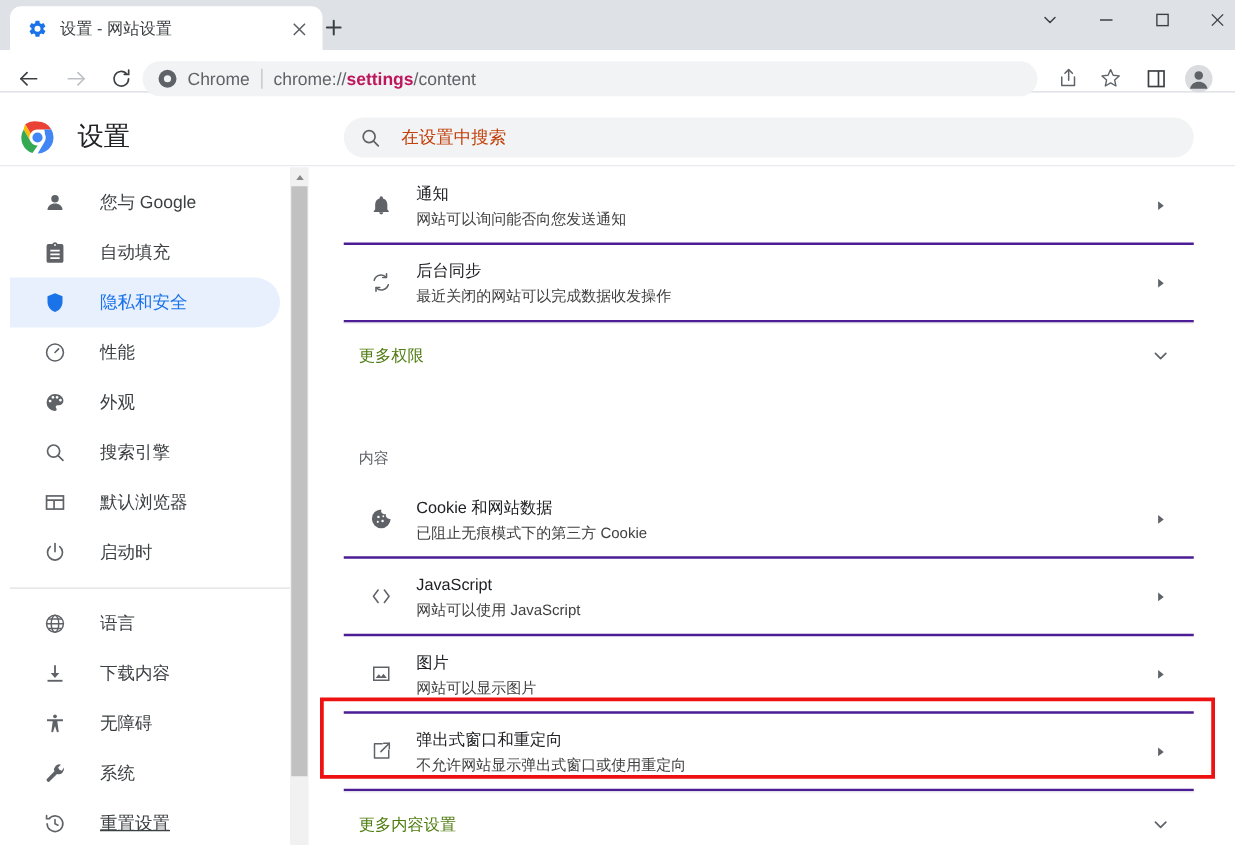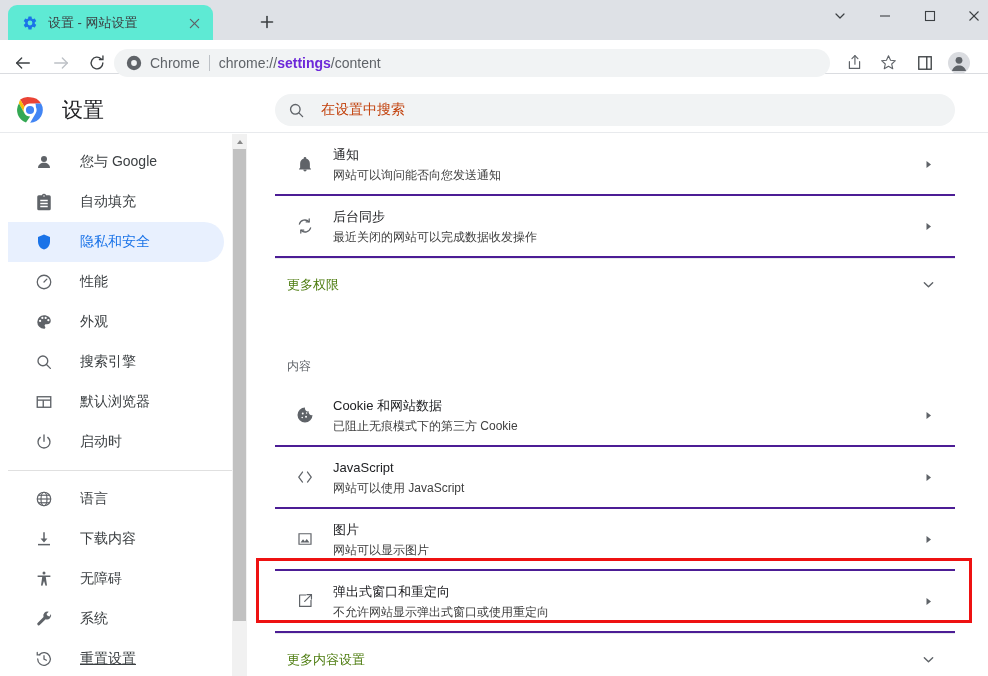--- a/index.html
+++ b/index.html
@@ -10,22 +10,22 @@
     background: #ffffff;
     -webkit-font-smoothing: antialiased;
   }
 
   
   .titlebar {
     position: absolute; left: 0; top: 0; width: 988px; height: 40px;
     background: #dee1e6;
   }
   .tab {
-    position: absolute; left: 8px; top: 5px; width: 205px; height: 35px;
-    background: #5eead4;
+    position: absolute; left: 8px; top: 5px; width: 250px; height: 35px;
+    background: #ffffff;
     border-radius: 9px 9px 0 0;
     display: flex; align-items: center;
   }
   .tab-favicon {
     position: absolute; left: 14px; top: 10px; width: 16px; height: 16px;
     display: flex; align-items: center; justify-content: center;
   }
   .tab-title {
     position: absolute; left: 40px; top: 0; height: 35px; line-height: 35px;
     font-size: 13px; color: #3c4043; white-space: nowrap;
@@ -69,21 +69,21 @@
   .omni-chrome-icon { margin-left: 12px; display:flex; align-items:center; }
   .omni-chrome-label {
     margin-left: 8px; font-size: 14px; color: #5f6368; white-space: nowrap;
   }
   .omni-sep {
     margin: 0 9px; width: 1px; height: 16px; background: #bdc1c6;
   }
   .omni-url {
     font-size: 14px; color: #5f6368; white-space: nowrap;
   }
-  .omni-url b { color: #6d28d9; font-weight: 700; }
+  .omni-url b { color: #be185d; font-weight: 700; }
   .tb-icon {
     position: absolute; top: 8px; width: 29px; height: 29px;
     display: flex; align-items: center; justify-content: center;
     border-radius: 50%;
   }
 
   
   .settings-header {
     position: absolute; left: 0; top: 86px; width: 988px; height: 47px;
     background: #ffffff;

